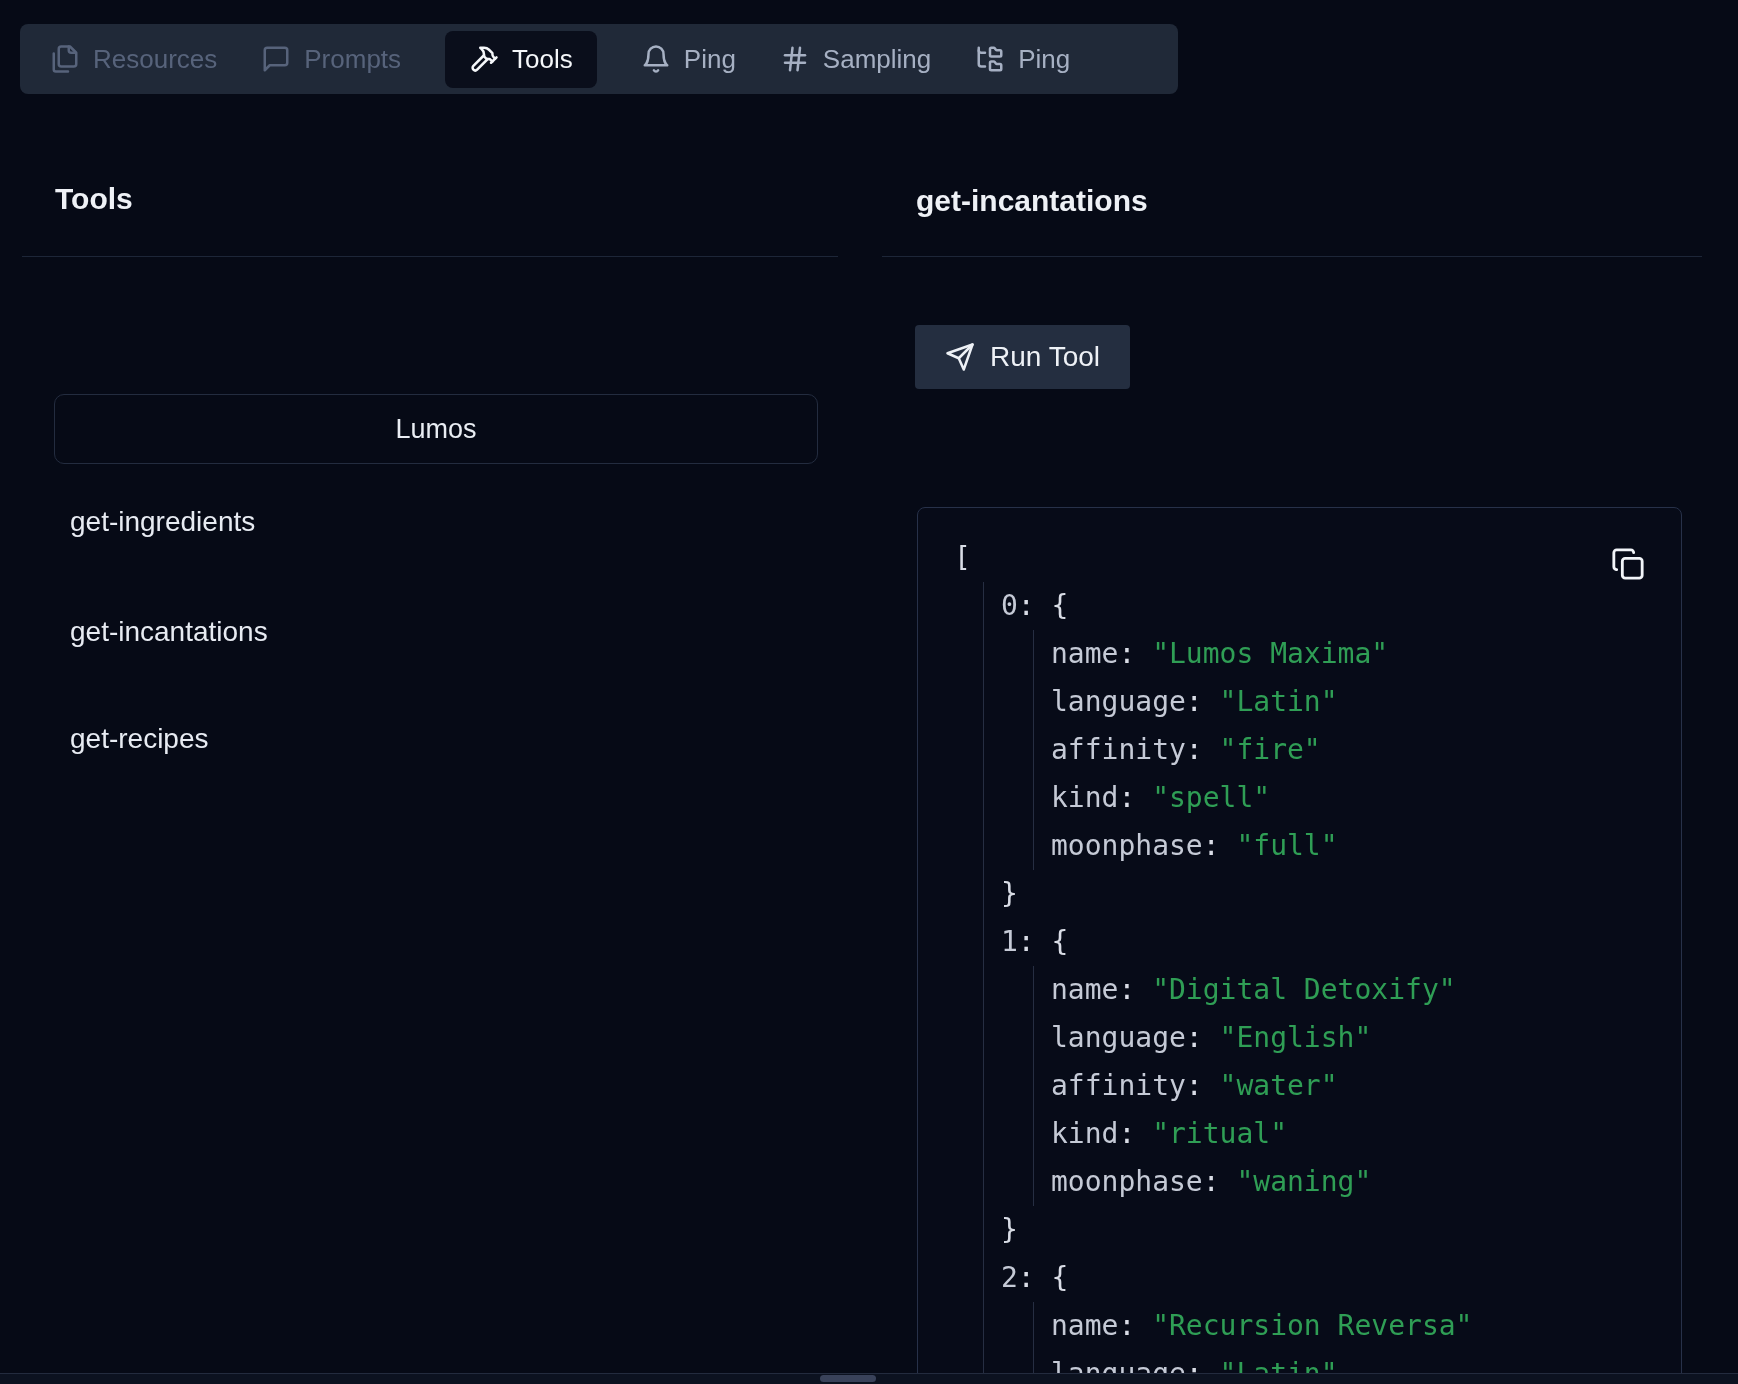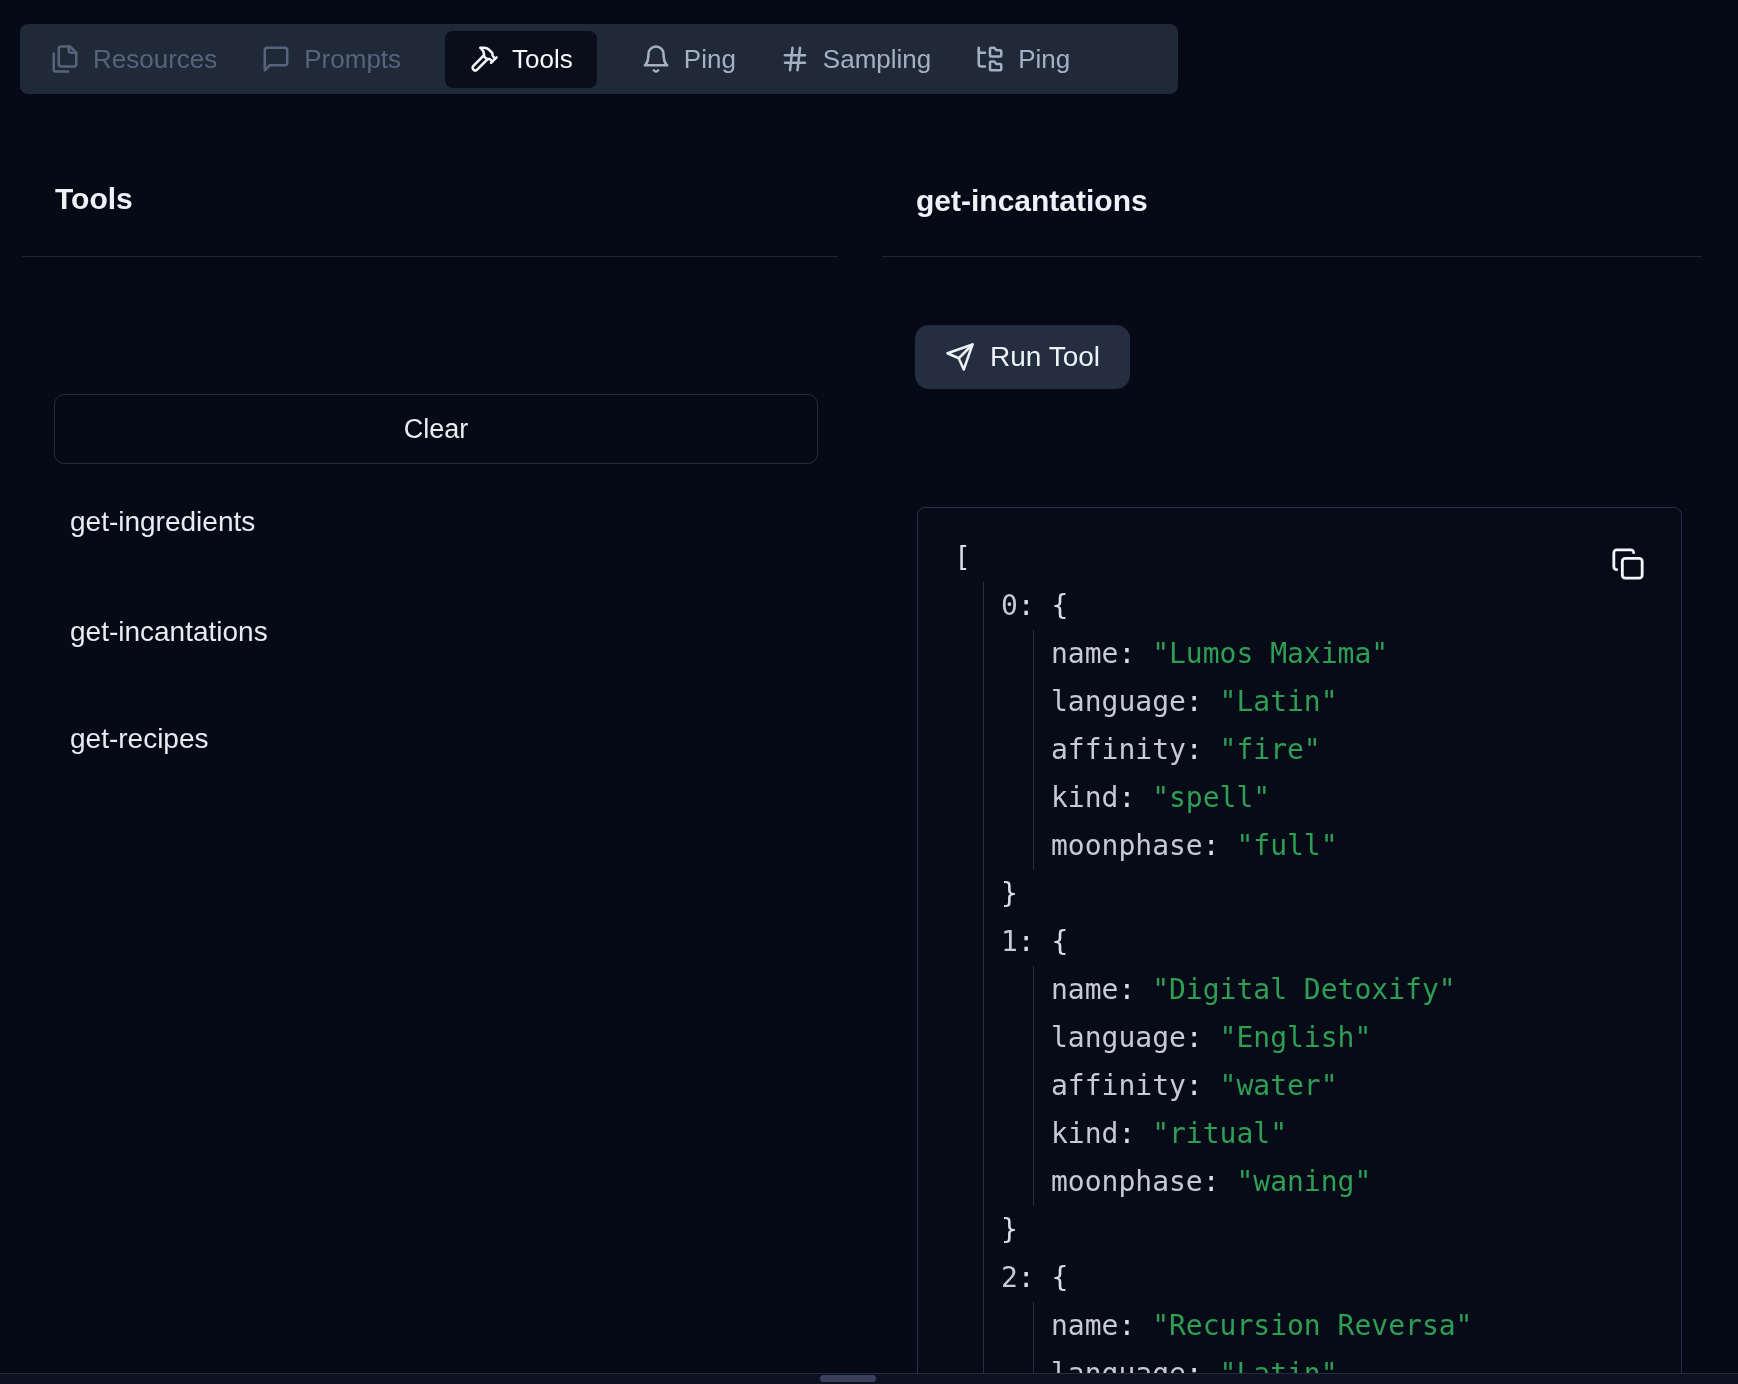--- a/index.html
+++ b/index.html
@@ -42,21 +42,21 @@
   .tool-item{position:absolute;left:70px;font-size:28px;color:#e7ebf2;cursor:pointer;}
   .tool-item.t0{top:506px;}
   .tool-item.t1{top:616px;}
   .tool-item.t2{top:713px;margin-top:10px;}
 
   
   .right-title{position:absolute;left:916px;top:184px;font-size:30px;font-weight:700;color:#eef1f6;margin:0;}
   .run-btn{
     position:absolute;left:915px;top:325px;height:64px;padding:0 30px;
     display:flex;align-items:center;gap:15px;background:#242e40;border:none;
-    border-radius:14px;color:#eef1f6;font-size:28px;font-weight:500;
+    border-radius:4px;color:#eef1f6;font-size:28px;font-weight:500;
     font-family:inherit;cursor:pointer;
   }
   .run-btn .ic{width:30px;height:30px;}
   .result-line{position:absolute;left:916px;top:433px;font-size:30px;font-weight:700;}
   .result-label{color:#f1f4f8;}
   .result-status{margin-left:12px;}
 
   
   .json-panel{
     position:absolute;left:917px;top:507px;width:765px;height:920px;
@@ -151,21 +151,21 @@
             <path d="M3 5a2 2 0 0 0 2 2h3"></path>
             <path d="M3 3v13a2 2 0 0 0 2 2h3"></path>
           </svg>
       </span>
       <span>Ping</span>
     </button>
   </nav>
 
   <h2 class="left-title">Tools</h2>
   <div class="hr hr-left"></div>
-  <button class="panel-btn btn-clear">Clear</button>
+  <button class="panel-btn btn-clear">Lumos</button>
   <div class="tool-item t0">get-ingredients</div>
   <div class="tool-item t1">get-incantations</div>
   <div class="tool-item t2">get-recipes</div>
 
   <h2 class="right-title">get-incantations</h2>
   <div class="hr hr-right"></div>
   <button class="run-btn">
     <span>
       <svg class="ic" viewBox="0 0 24 24">
           <path d="m22 2-7 20-4-9-9-4Z"></path>

